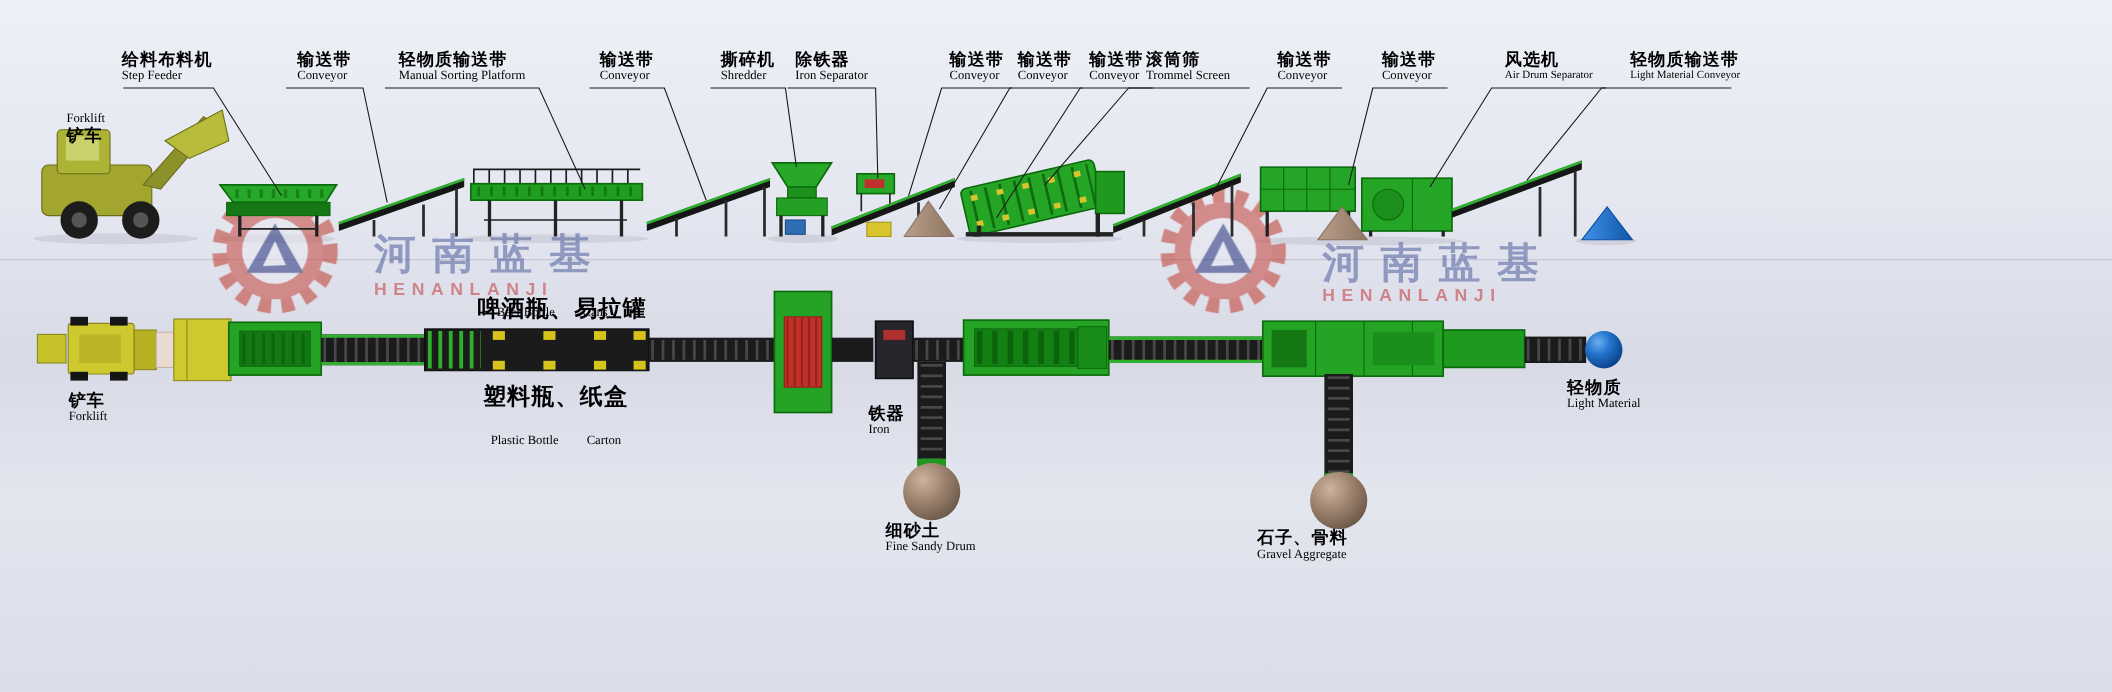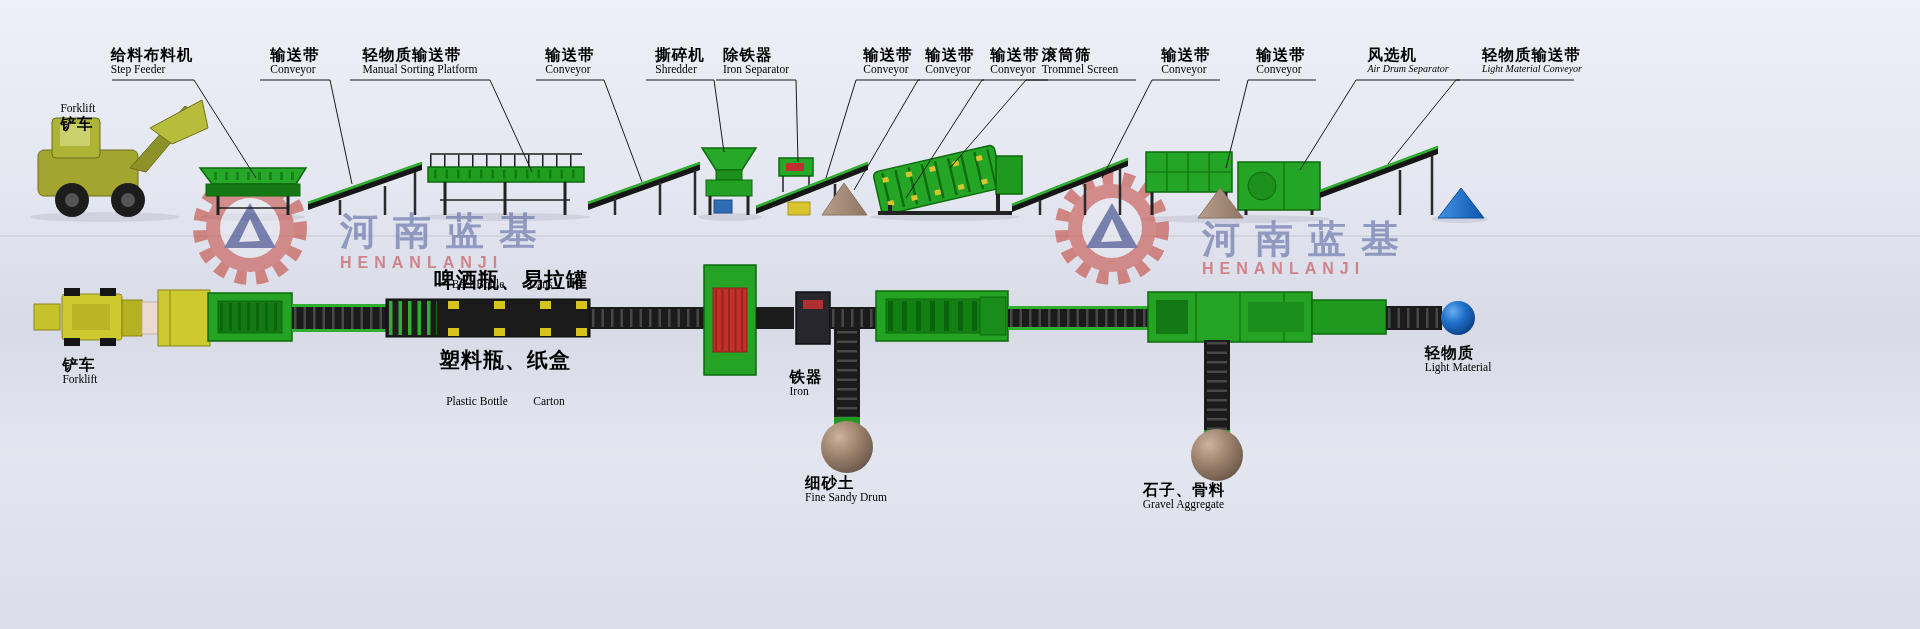--- a/index.html
+++ b/index.html
@@ -6,21 +6,21 @@
   html,body { width:1920px; height:629px; overflow:hidden; }
   .canvas{
     position:relative; width:1920px; height:629px;
     background:linear-gradient(180deg,#eef0f7 0%,#e5e7f1 28%,#d8dae6 52%,#e3e5ef 72%,#dbdde8 100%);
     font-family:"Liberation Serif","DejaVu Serif",serif; color:#000;
   }
   .scene{ position:absolute; left:0; top:0; }
   .lbl{ position:absolute; transform:translateX(-50%); text-align:left; white-space:nowrap; line-height:1.12; }
   .lbl .cn{ font-size:15.5px; font-weight:700; letter-spacing:1px; }
   .lbl .en{ font-size:11.5px; }
-  .lbl .en.sm{ font-size:10px;font-style:italic; }
+  .lbl .en.sm{ font-size:10px; }
   .cn-solo{ position:absolute; transform:translateX(-50%); font-size:21px; font-weight:700; letter-spacing:1px; white-space:nowrap; }
   .en-solo{ position:absolute; transform:translateX(-50%); font-size:11.5px; white-space:nowrap;margin-top:28px; }
   .wm-cn{ font-family:"Liberation Serif",serif; font-size:38px; font-weight:bold; fill:#4f5f9d; letter-spacing:15px; }
   .wm-en{ font-family:"Liberation Sans",sans-serif; font-size:16px; font-weight:bold; fill:#c23a3a; letter-spacing:6px; }
 </style>
 </head>
 <body>
 
 <div class="canvas">
 

